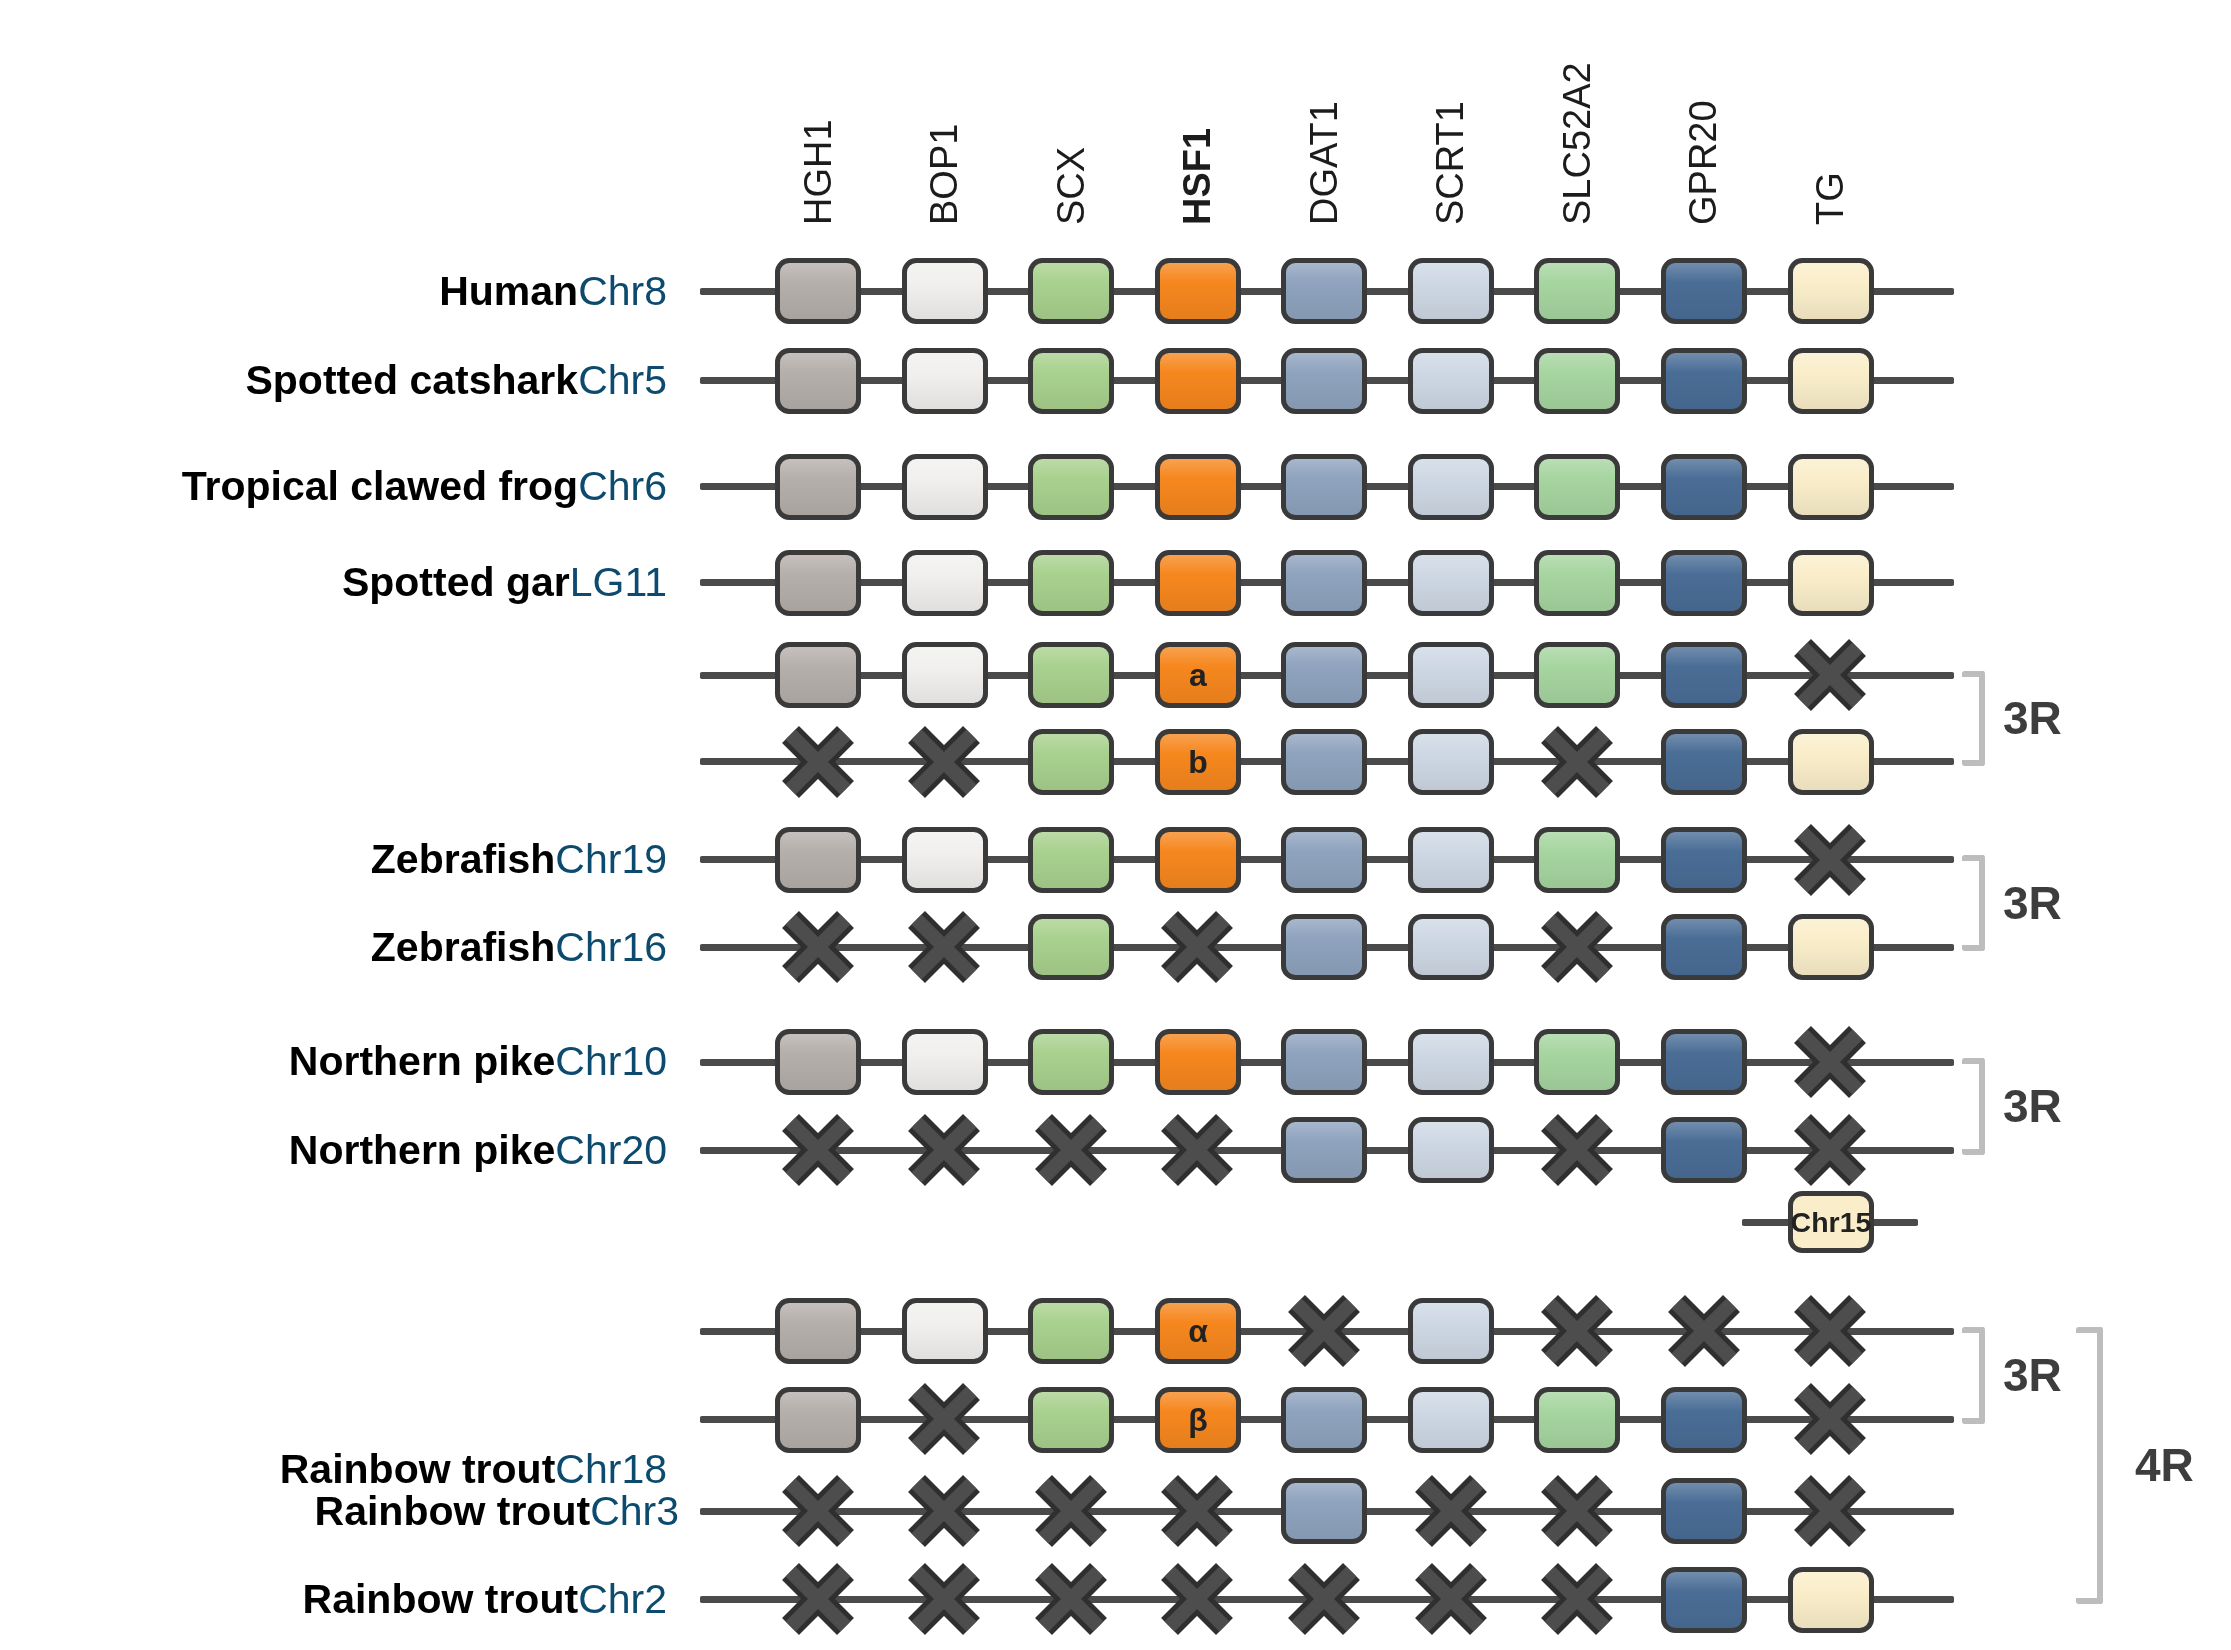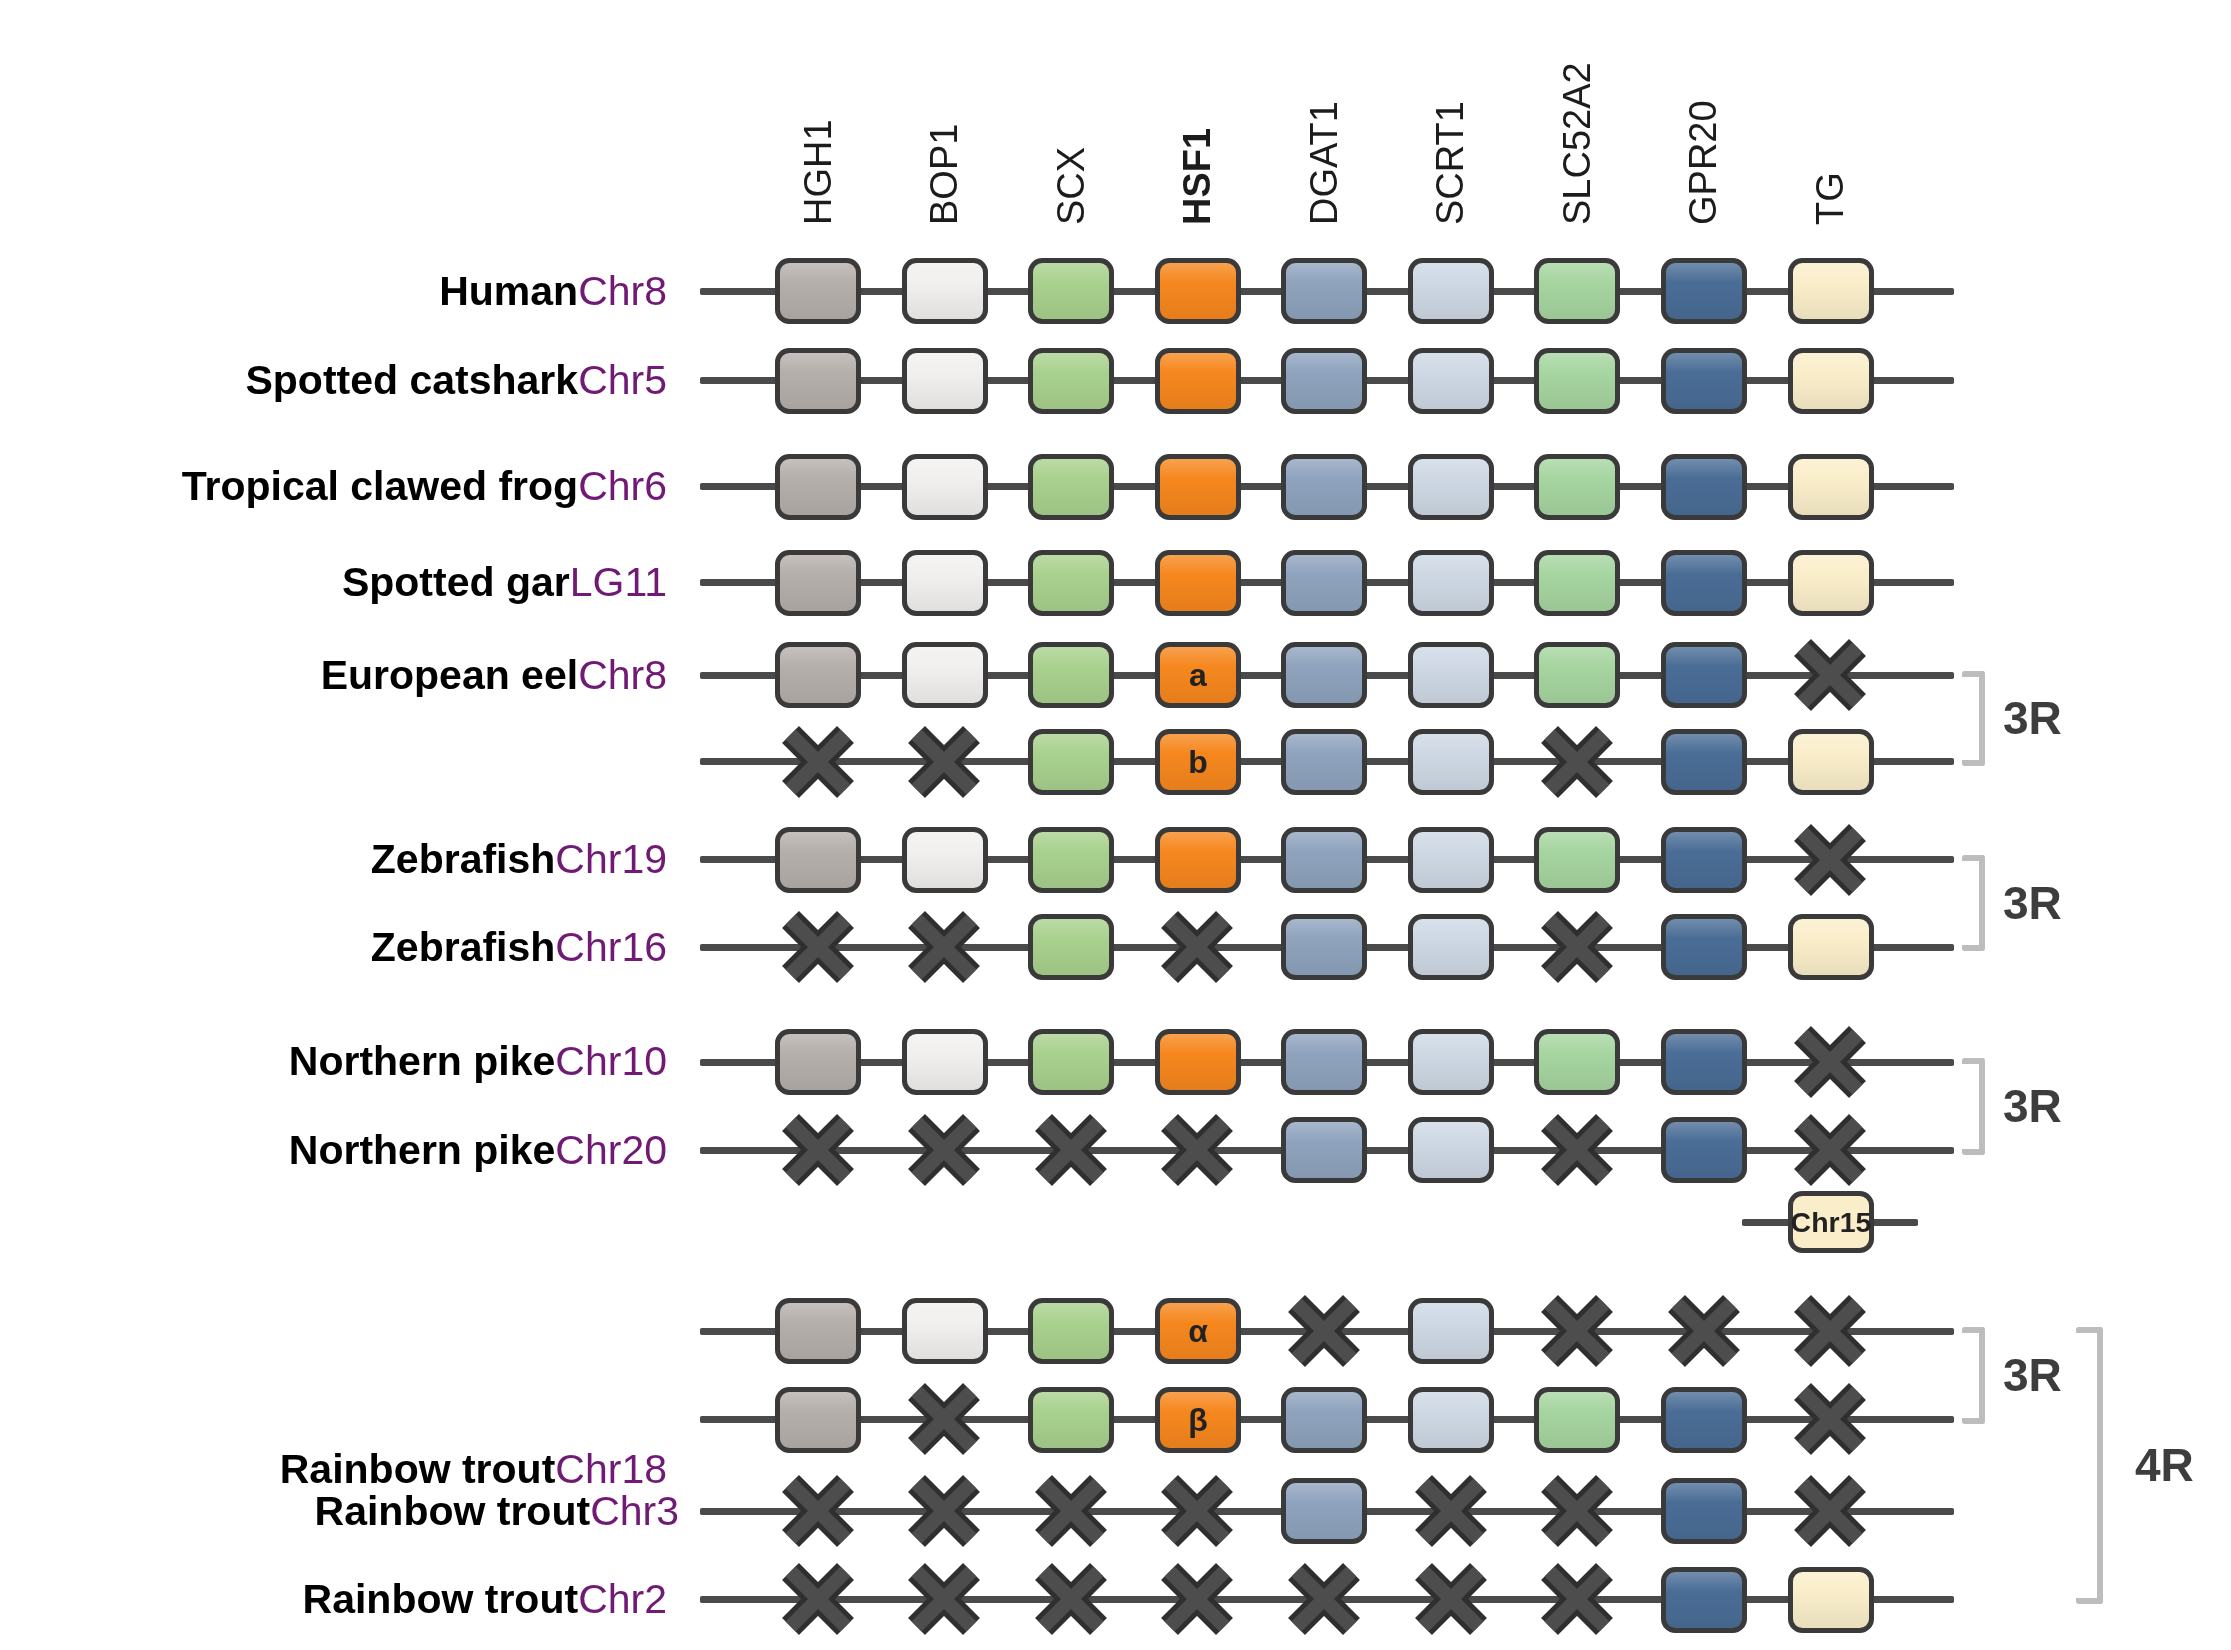--- a/index.html
+++ b/index.html
@@ -23,21 +23,21 @@
   .species-label{
     position:absolute;
     left:0;width:667px;
     text-align:right;
     font-size:41px;
     line-height:53px;
     white-space:nowrap;
     color:#000;
   }
   .species-name{font-weight:bold;color:#000000;}
-  .chrom-name{font-weight:normal;color:#701a75;}
+  .chrom-name{font-weight:normal;color:#0c4a6e;}
   .chrom-line{
     position:absolute;
     height:7.1px;
     background:#4a4a4a;
     border-radius:1.8px;
   }
   .gene-box{
     position:absolute;
     width:86px;height:66px;
     box-sizing:border-box;
@@ -123,21 +123,20 @@
     <div class="chrom-line" style="left: 700px; width: 1254px; top: 579px; background: rgb(74, 74, 74);"></div>
     <div class="gene-box" style="left: 775px; top: 550px; background-color: rgb(181, 175, 171); border-color: rgb(58, 58, 58);"></div>
     <div class="gene-box" style="left: 902px; top: 550px; background-color: rgb(241, 240, 238); border-color: rgb(58, 58, 58);"></div>
     <div class="gene-box" style="left: 1028px; top: 550px; background-color: rgb(169, 209, 142); border-color: rgb(58, 58, 58);"></div>
     <div class="gene-box" style="left: 1155px; top: 550px; background-color: rgb(246, 135, 30); border-color: rgb(58, 58, 58);"></div>
     <div class="gene-box" style="left: 1281px; top: 550px; background-color: rgb(143, 163, 190); border-color: rgb(58, 58, 58);"></div>
     <div class="gene-box" style="left: 1408px; top: 550px; background-color: rgb(206, 216, 228); border-color: rgb(58, 58, 58);"></div>
     <div class="gene-box" style="left: 1534px; top: 550px; background-color: rgb(166, 213, 160); border-color: rgb(58, 58, 58);"></div>
     <div class="gene-box" style="left: 1661px; top: 550px; background-color: rgb(74, 109, 150); border-color: rgb(58, 58, 58);"></div>
     <div class="gene-box" style="left: 1788px; top: 550px; background-color: rgb(250, 238, 202); border-color: rgb(58, 58, 58);"></div>
-    <div class="species-label" style="top: 649px;"><span class="species-name">European eel</span><span class="chrom-name">Chr8</span></div>
     <div class="chrom-line" style="left: 700px; width: 1254px; top: 672px; background: rgb(74, 74, 74);"></div>
     <div class="gene-box" style="left: 775px; top: 642px; background-color: rgb(181, 175, 171); border-color: rgb(58, 58, 58);"></div>
     <div class="gene-box" style="left: 902px; top: 642px; background-color: rgb(241, 240, 238); border-color: rgb(58, 58, 58);"></div>
     <div class="gene-box" style="left: 1028px; top: 642px; background-color: rgb(169, 209, 142); border-color: rgb(58, 58, 58);"></div>
     <div class="gene-box" style="left: 1155px; top: 642px; background-color: rgb(246, 135, 30); border-color: rgb(58, 58, 58);">
       <span class="allele">a</span>
     </div>
     <div class="gene-box" style="left: 1281px; top: 642px; background-color: rgb(143, 163, 190); border-color: rgb(58, 58, 58);"></div>
     <div class="gene-box" style="left: 1408px; top: 642px; background-color: rgb(206, 216, 228); border-color: rgb(58, 58, 58);"></div>
     <div class="gene-box" style="left: 1534px; top: 642px; background-color: rgb(166, 213, 160); border-color: rgb(58, 58, 58);"></div>

